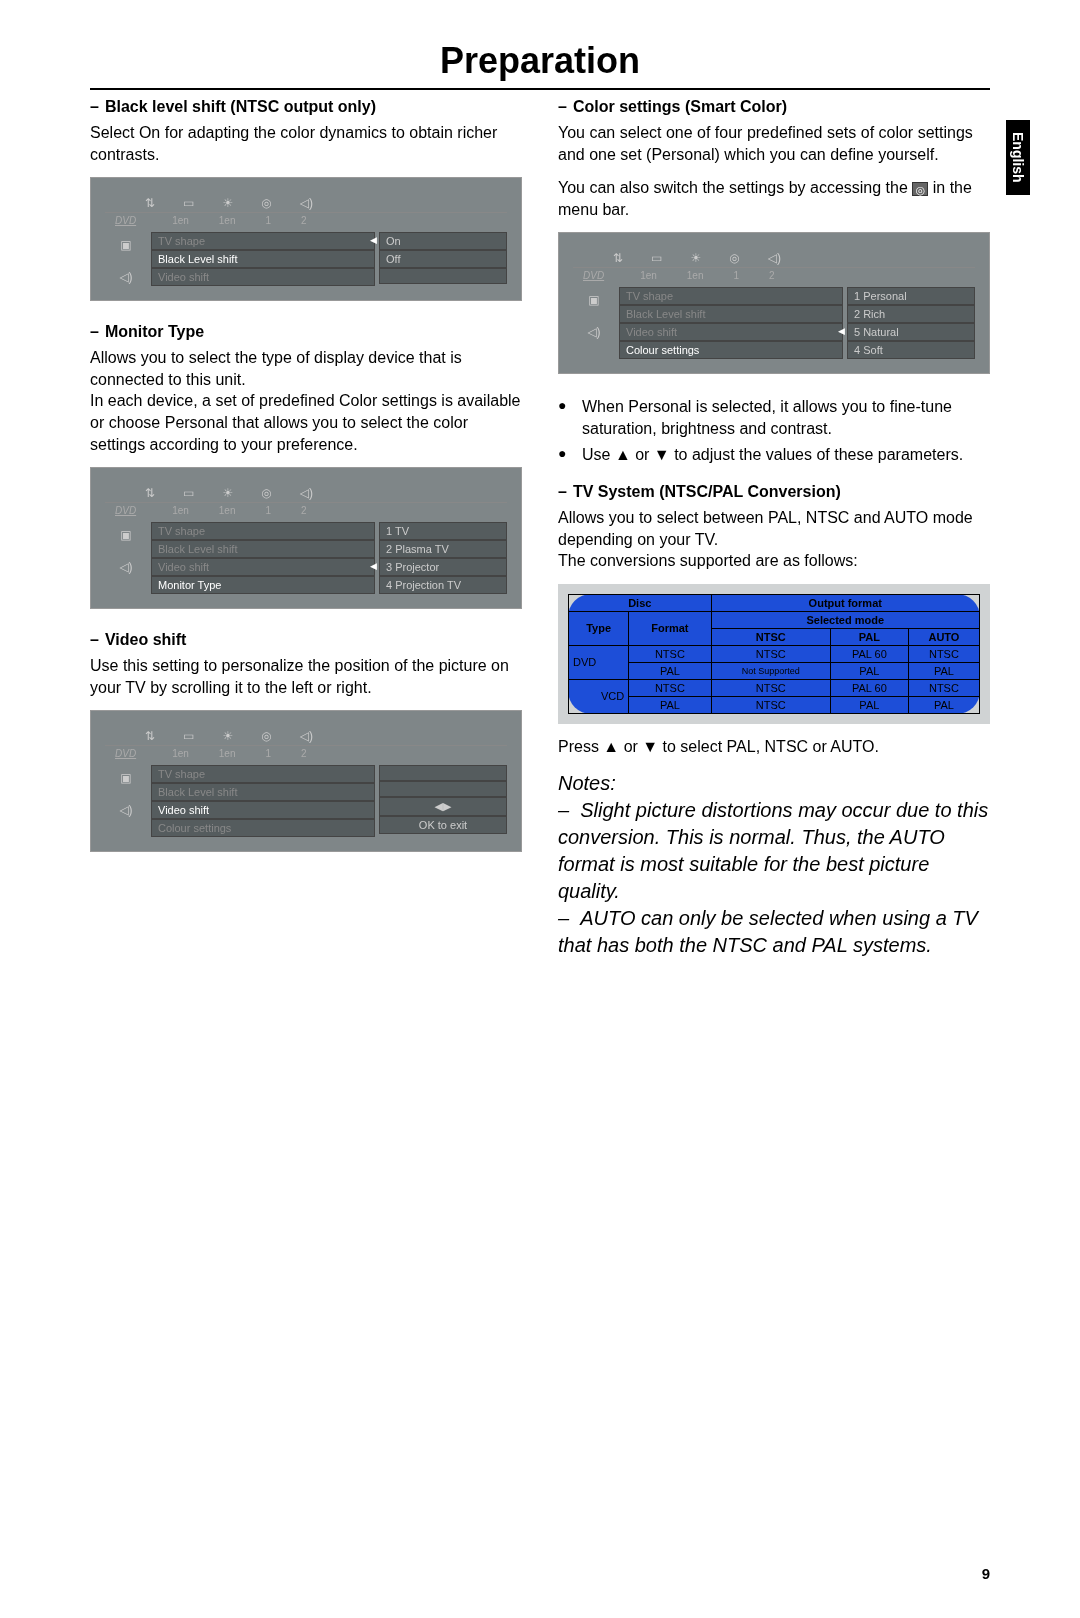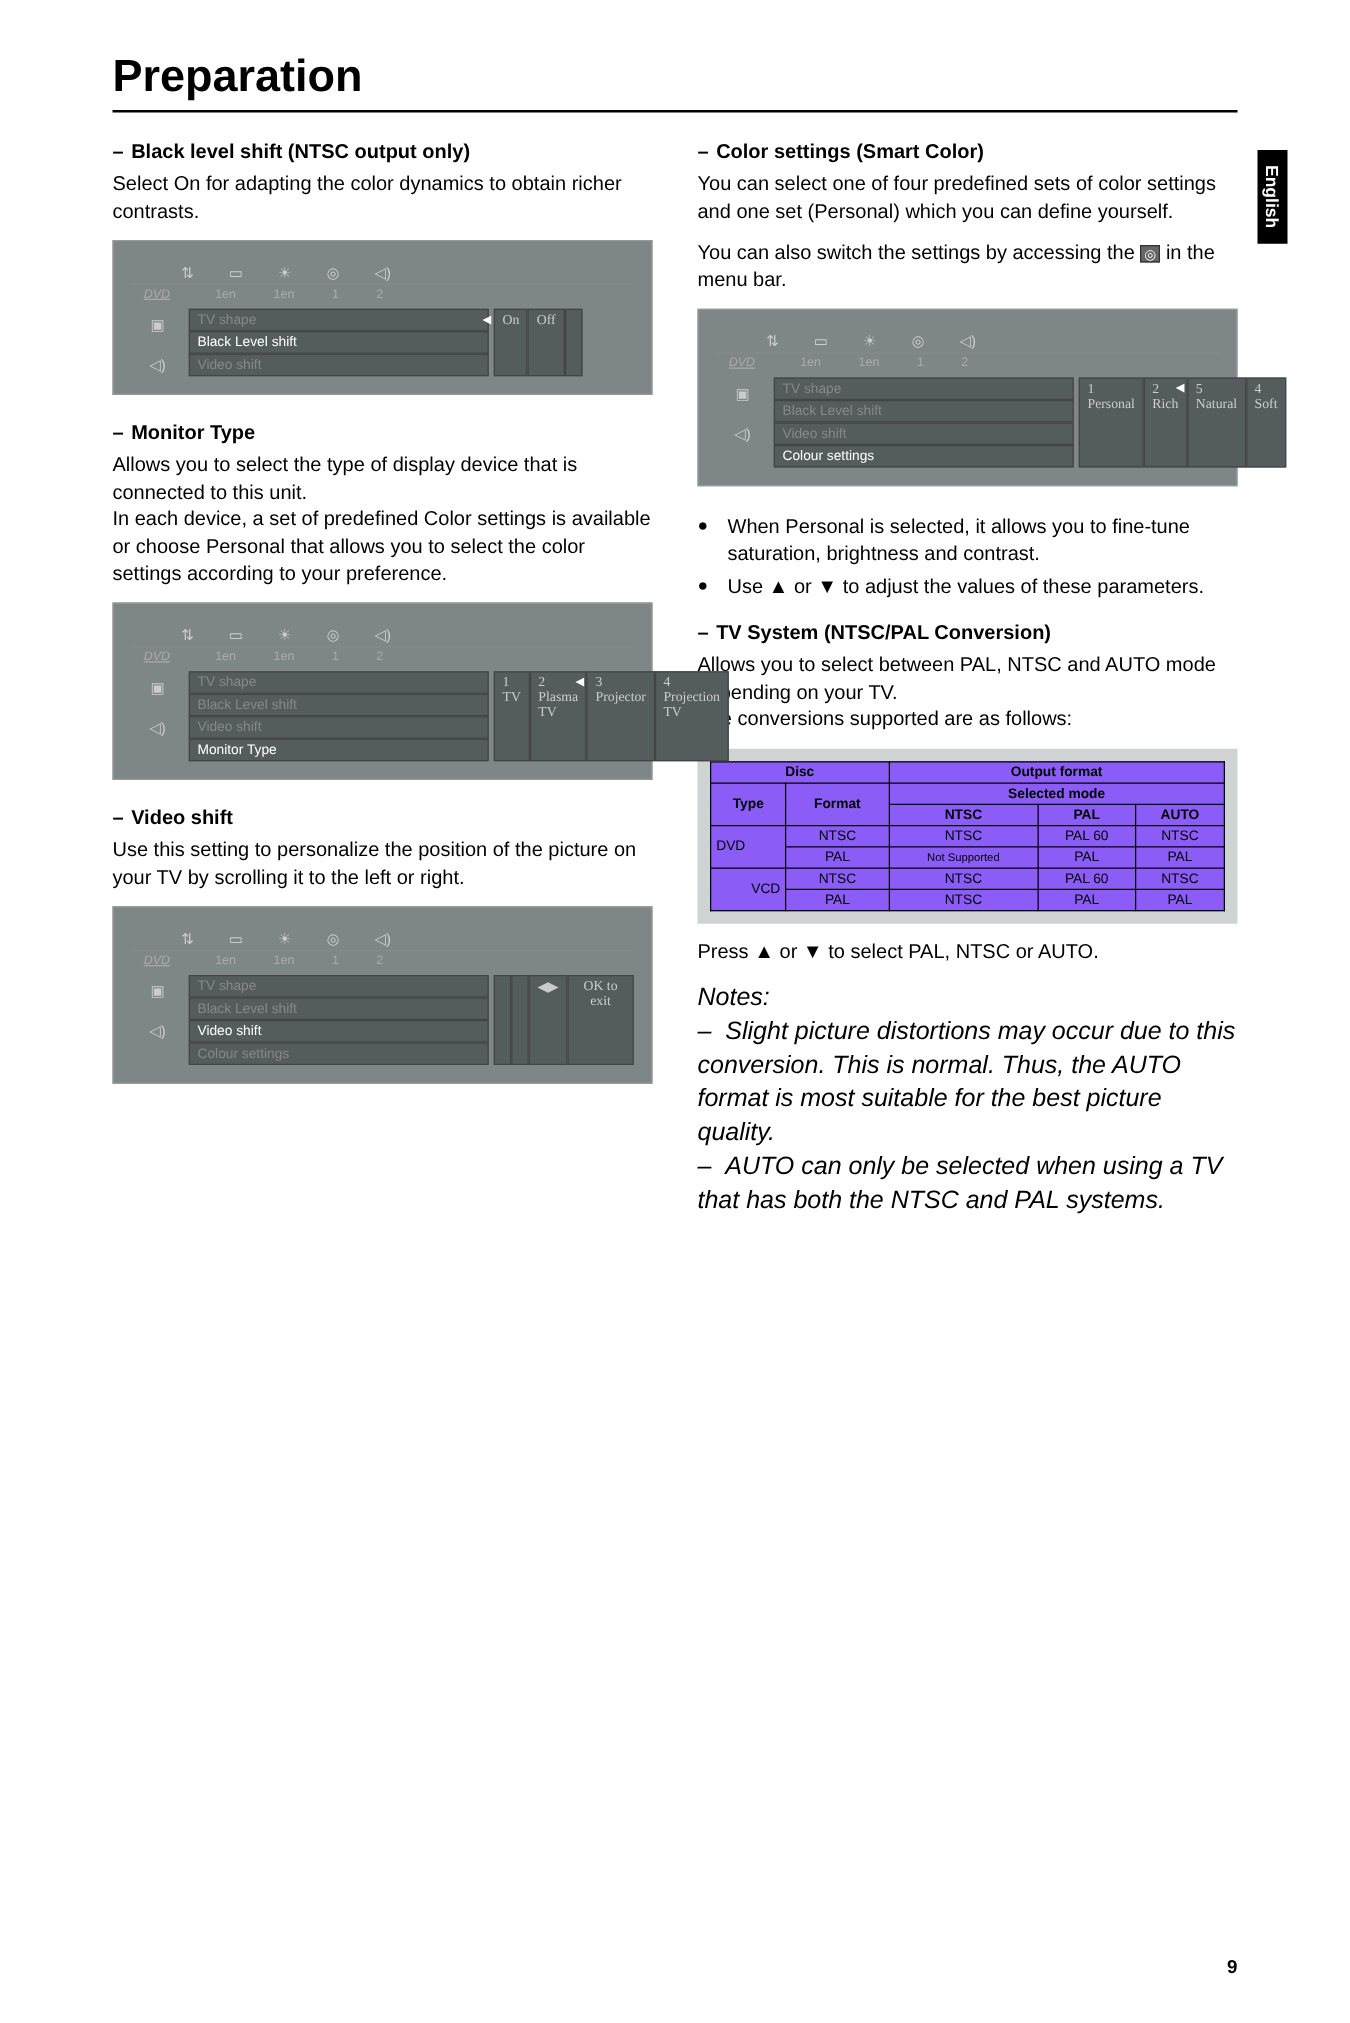--- a/index.html
+++ b/index.html
@@ -7,24 +7,24 @@
     font-family: Arial, Helvetica, sans-serif;
     background: #fff;
     width: 1080px;
     height: 1618px;
     position: relative;
     padding: 40px 90px 40px 90px;
   }
   .page-title {
     font-size: 36px;
     font-weight: bold;
-    text-align: left;
+    text-align: center;
     padding-bottom: 6px;
     border-bottom: 2px solid #000;
-    margin-bottom: 23px;
+    margin-bottom: 8px;
   }
   .lang-tab {
     position: absolute;
     right: 50px;
     top: 120px;
     background: #000;
     color: #fff;
     writing-mode: vertical-rl;
     font-size: 14px;
     font-weight: bold;
@@ -93,24 +93,23 @@
   }
   .menu-mid-row {
     border:1px solid #444;
     padding:2px 6px;
     font-size:11px;
     color:#888;
     background:#555c5e;
   }
   .menu-mid-row.active { color:#fff; }
   .menu-right {
-    width: 112px;
+    width: 128px;
     display:flex;
-    flex-direction:row;
-    font-family:Liberation Serif, serif;
+    flex-direction:column;
   }
   .menu-right-row {
     border:1px solid #444;
     padding:2px 6px;
     font-size:11px;
     color:#ccc;
     background:#555c5e;
     position:relative;
   }
   .menu-right-row.sel::before {
@@ -138,21 +137,22 @@
   }
   .conv-table-wrap {
     background:#d0d3d4;
     padding:10px;
     margin-bottom:12px;
   }
   .conv-table {
     border-collapse: collapse;
     width:100%;
     font-size:11px;
-    background:#8b5cf6;
+    background:#1d4ed8;
+    border-radius:23px;
   }
   .conv-table th, .conv-table td {
     border:1px solid #000;
     padding:2px 4px;
     text-align:center;
   }
   .conv-table th { font-weight:bold; }
   .notes { font-style: italic; font-size:20px; line-height:1.35; }
   .page-num {
     position:absolute;

